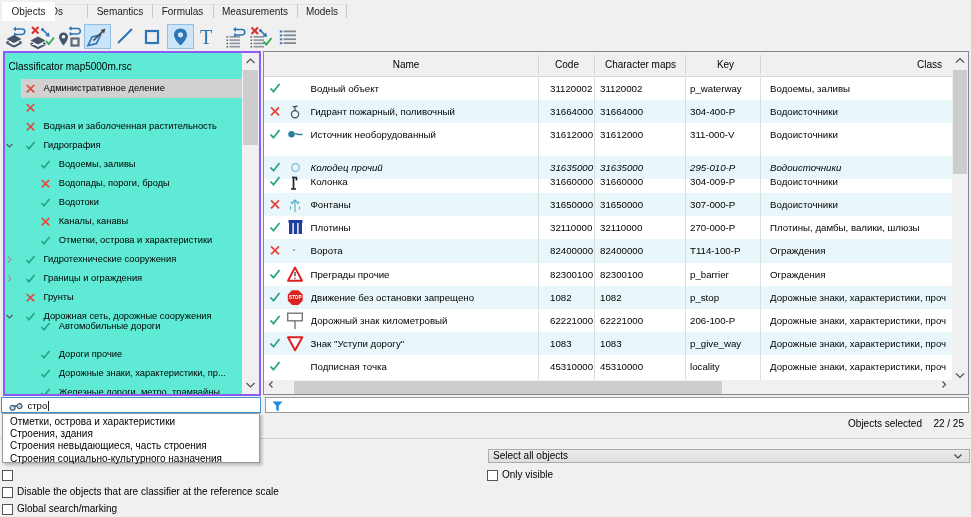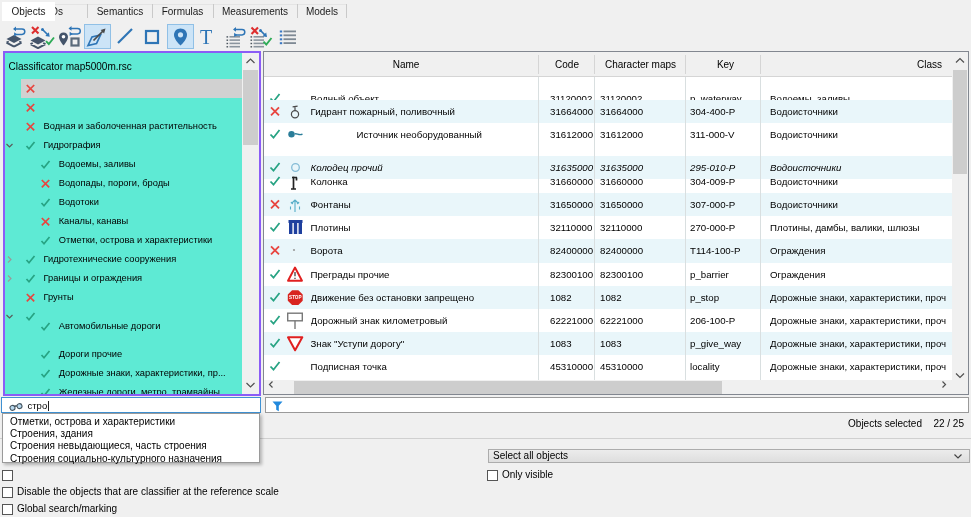--- a/index.html
+++ b/index.html
@@ -190,20 +190,21 @@
   </div>
 
 <div id="tree">
   <div id="treehead">Classificator map5000m.rsc</div>
   <div id="treerows">
       <div class="trow" style="top:25.5px; width:240px;">
         <div class="sel"></div>
         <svg class="tmark" style="left:20px" viewBox="0 0 11 11">
           <path d="M1.8 2 L9.2 9.4 M9.2 2 L1.8 9.4" stroke="#e8453f" stroke-width="1.7" fill="none"></path>
         </svg>
+        <span class="ttext" style="left:38.5px;">Административное деление</span>
       </div>
       <div class="trow" style="top:44.5px; width:240px;">
         <svg class="tmark" style="left:20px" viewBox="0 0 11 11">
           <path d="M1.8 2 L9.2 9.4 M9.2 2 L1.8 9.4" stroke="#e8453f" stroke-width="1.7" fill="none"></path>
         </svg>
       </div>
       <div class="trow" style="top:63.5px; width:240px;">
         <svg class="tmark" style="left:20px" viewBox="0 0 11 11">
           <path d="M1.8 2 L9.2 9.4 M9.2 2 L1.8 9.4" stroke="#e8453f" stroke-width="1.7" fill="none"></path>
         </svg>
@@ -272,20 +273,21 @@
         </svg>
         <span class="ttext" style="left:38.5px;">Грунты</span>
       </div>
       <div class="trow" style="top:253.5px; width:240px;">
         <svg class="tarrow" viewBox="0 0 9 9">
           <path d="M1.5 3 L4.5 6 L7.5 3" stroke="#5a5a5a" stroke-width="1.2" fill="none"></path>
         </svg>
         <svg class="tmark" style="left:20px" viewBox="0 0 11 11">
           <path d="M1.5 6 L4 8.8 L9.5 2" stroke="#27a383" stroke-width="1.7" fill="none"></path>
         </svg>
+        <span class="ttext" style="left:38.5px;">Дорожная сеть, дорожные сооружения</span>
       </div>
       <div class="trow" style="top:264px; width:240px;">
         <svg class="tmark" style="left:34.5px" viewBox="0 0 11 11">
           <path d="M1.5 6 L4 8.8 L9.5 2" stroke="#27a383" stroke-width="1.7" fill="none"></path>
         </svg>
         <span class="ttext" style="left:53.7px;">Автомобильные дороги</span>
       </div>
       <div class="trow" style="top:291.5px; width:240px;">
         <svg class="tmark" style="left:34.5px" viewBox="0 0 11 11">
           <path d="M1.5 6 L4 8.8 L9.5 2" stroke="#27a383" stroke-width="1.7" fill="none"></path>
@@ -311,21 +313,21 @@
         <path d="M2.5 6 L6.5 2 L10.5 6" stroke="#505050" stroke-width="1.2" fill="none"></path>
       </svg></div>
   <div class="abs sbthumb" style="right:1px; top:17px; width:15px; height:75px;"></div>
   <div class="abs" style="right:2px; bottom:3px;"><svg width="13" height="9" viewBox="0 0 13 9">
         <path d="M2.5 3 L6.5 7 L10.5 3" stroke="#505050" stroke-width="1.2" fill="none"></path>
       </svg></div>
 </div>
 
 <div id="table">
   <div id="rows">
-      <div class="row" style="top:35px;padding-left:24px;">
+      <div class="row" style="top:25px;padding-left:24px;">
         <svg class="rowmark" viewBox="0 0 12 12">
           <path d="M1.5 6.5 L4.5 9.7 L10.5 2" stroke="#27a383" stroke-width="1.8" fill="none"></path>
         </svg>
         <span class="cell" style="left:46.5px; width:225px;">Водный объект</span>
         <span class="cell" style="left:286px; width:44px;">31120002</span>
         <span class="cell" style="left:336px; width:80px;">31120002</span>
         <span class="cell" style="left:426px; width:68px;">p_waterway</span>
         <span class="cell" style="left:506px; width:182px;">Водоемы, заливы</span>
       </div>
       <div class="row odd" style="top:48.2px;">
@@ -343,21 +345,21 @@
         <span class="cell" style="left:506px; width:182px;">Водоисточники</span>
       </div>
       <div class="row" style="top:71.4px;">
         <svg class="rowmark" viewBox="0 0 12 12">
           <path d="M1.5 6.5 L4.5 9.7 L10.5 2" stroke="#27a383" stroke-width="1.8" fill="none"></path>
         </svg>
         <span class="rowicon"><svg viewBox="0 0 17 17">
             <circle cx="4.5" cy="8.3" r="3.2" fill="#2a7d99"></circle>
             <path d="M7.5 8 C10 6.8, 11.5 10, 15.5 8.2" stroke="#2a7d99" stroke-width="1.3" fill="none"></path>
           </svg></span>
-        <span class="cell" style="left:46.5px; width:225px;margin-left:46px;">Источник необорудованный</span>
+        <span class="cell" style="left:46.5px; width:225px;">Источник необорудованный</span>
         <span class="cell" style="left:286px; width:44px;">31612000</span>
         <span class="cell" style="left:336px; width:80px;">31612000</span>
         <span class="cell" style="left:426px; width:68px;">311-000-V</span>
         <span class="cell" style="left:506px; width:182px;">Водоисточники</span>
       </div>
       <div class="row odd" style="top:104px;font-style:italic;">
         <svg class="rowmark" viewBox="0 0 12 12">
           <path d="M1.5 6.5 L4.5 9.7 L10.5 2" stroke="#27a383" stroke-width="1.8" fill="none"></path>
         </svg>
         <span class="rowicon"><svg viewBox="0 0 17 17">

